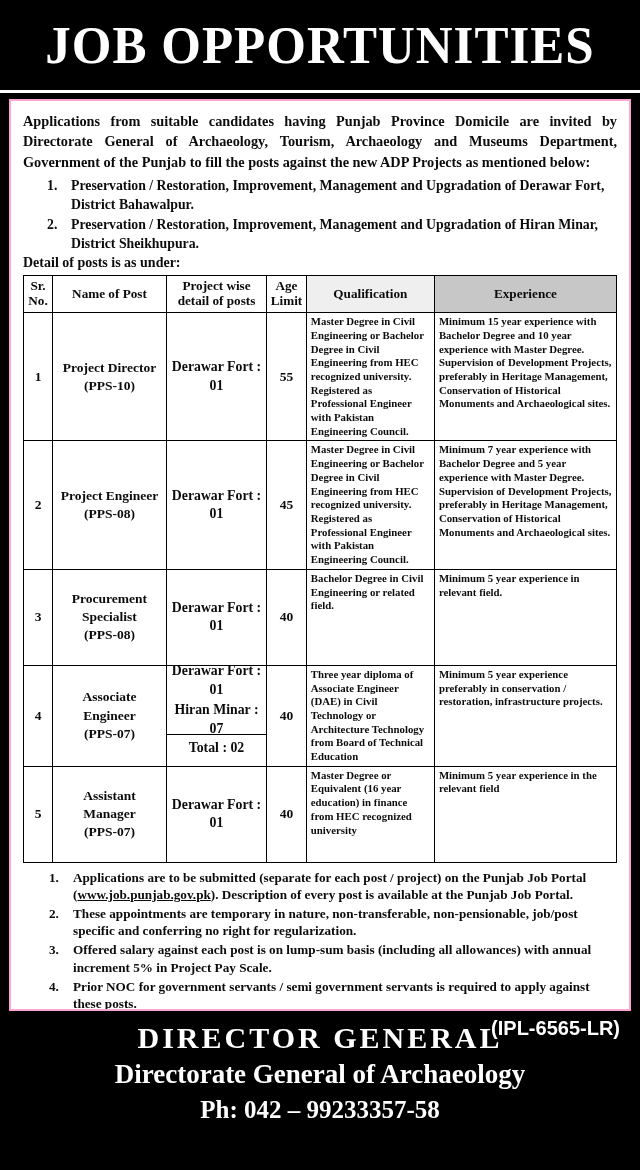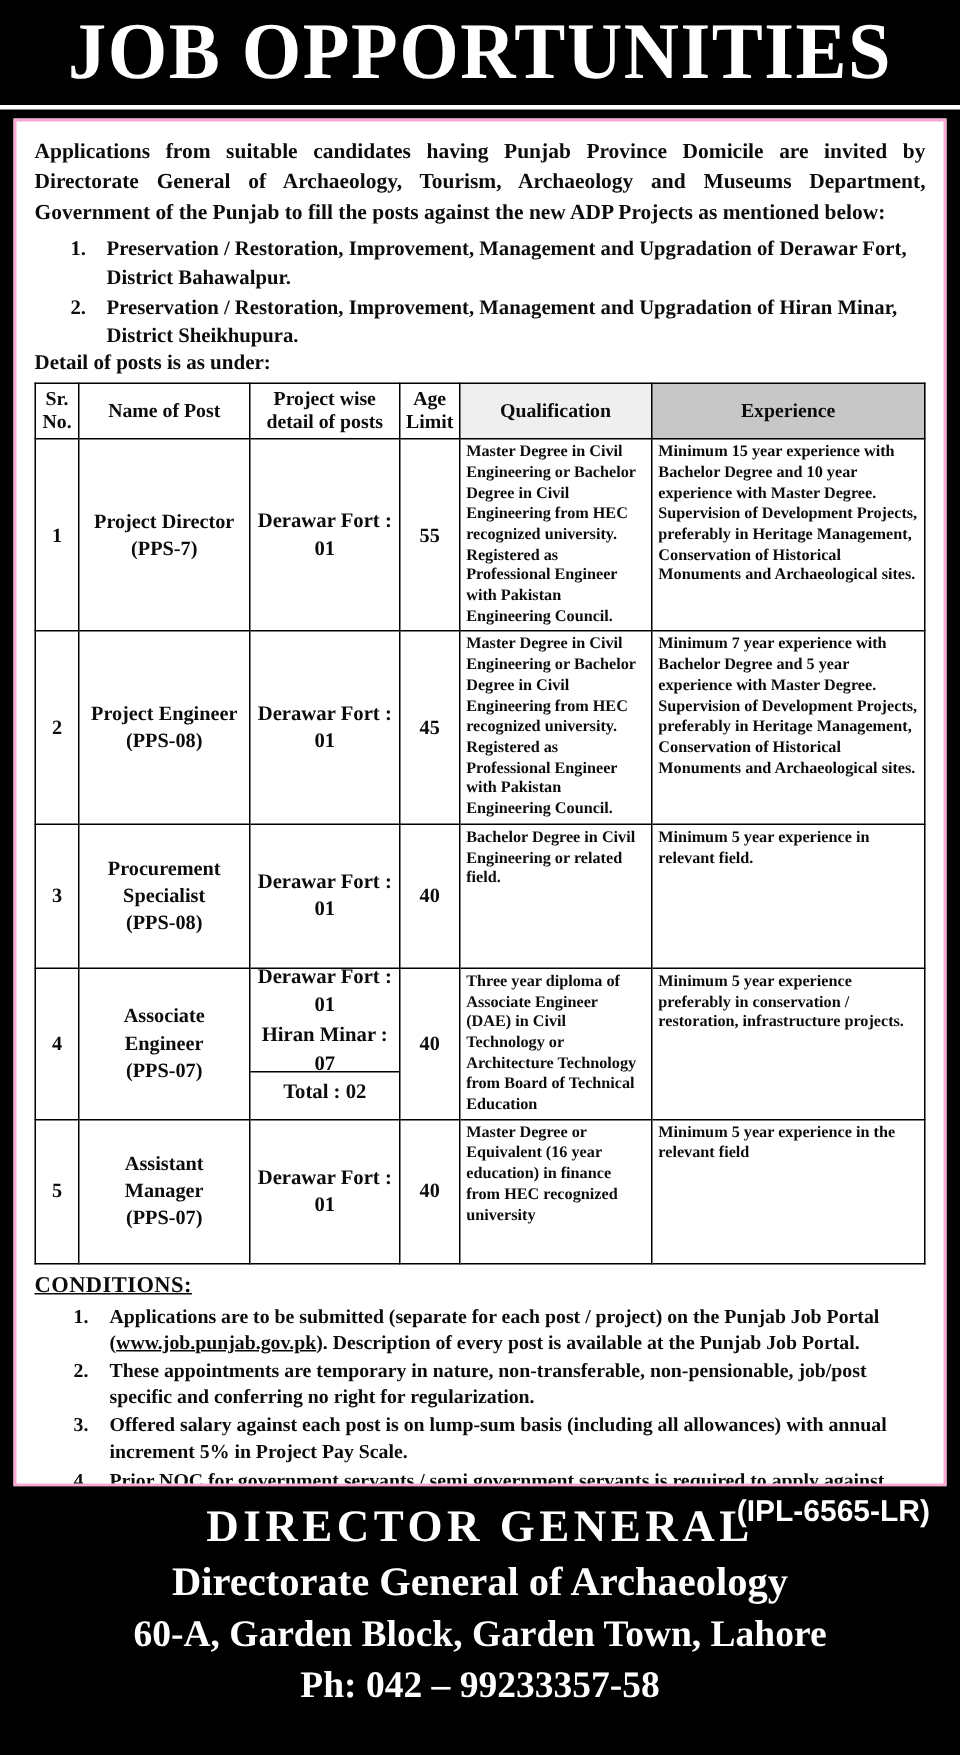--- a/index.html
+++ b/index.html
@@ -1,18 +1,18 @@
 <!DOCTYPE html>
 <html><head>
 <meta charset="utf-8">
 <style>
   html,body{margin:0;padding:0;background:#000;}
   .page{width:640px;height:1170px;background:#000;position:relative;overflow:hidden;
         font-family:"Liberation Serif",serif;font-weight:700;color:#0c0c0c;}
-  .title-band{height:70px;display:flex;align-items:center;justify-content:center;}
+  .title-band{height:90px;display:flex;align-items:center;justify-content:center;}
   .page-title{margin:0;color:#fff;font-size:51px;letter-spacing:1px;white-space:nowrap;
               font-family:"Liberation Serif",serif;font-weight:700;transform:scaleY(1.05);}
   .white-rule{height:3px;background:#fff;}
   .content{margin:6px 9px 0;background:#fff;border:2px solid #f9a8d4;box-sizing:border-box;
            height:912px;padding:8px 12px 6px;overflow:hidden;}
   .intro{font-size:14.3px;line-height:1.42;text-align:justify;margin:2px 0 4px;}
   .proj-list{margin:0 0 2px;}
   .proj-item{display:flex;font-size:13.8px;line-height:1.4;padding-left:24px;}
   .proj-num{width:24px;flex:none;}
   .detail-line{font-size:14px;margin:2px 0 4px;}
@@ -92,21 +92,21 @@
           <th>Age Limit</th>
           <th class="th-qual">Qualification</th>
           <th class="th-exp">Experience</th>
         </tr>
       </thead>
       <tbody>
         <tr class="r1">
           <td class="c-sr">1</td>
           <td class="c-name">
             <div>Project Director</div>
-            <div>(PPS-7)</div>
+            <div>(PPS-10)</div>
           </td>
           <td class="c-proj">Derawar Fort : 01</td>
           <td class="c-age">55</td>
           <td class="c-qual">
             <p>Master Degree in Civil Engineering or Bachelor Degree in Civil Engineering from HEC recognized university.</p>
             <p>Registered as Professional Engineer with Pakistan Engineering Council.</p>
           </td>
           <td class="c-exp">
             <p>Minimum 15 year experience with Bachelor Degree and 10 year experience with Master Degree. Supervision of Development Projects, preferably in Heritage Management, Conservation of Historical Monuments and Archaeological sites.</p>
           </td>
@@ -175,21 +175,20 @@
             <p>Master Degree or Equivalent (16 year education) in finance from HEC recognized university</p>
           </td>
           <td class="c-exp">
             <p>Minimum 5 year experience in the relevant field</p>
           </td>
         </tr>
       </tbody>
     </table>
 
     <div class="conditions">
-      <div class="cond-heading">CONDITIONS:</div>
 
       <div class="cond-item">
         <span class="cond-num">1.</span>
         <span class="cond-text"><span>Applications are to be submitted (separate for each post / project) on the Punjab Job Portal (</span><span class="url">www.job.punjab.gov.pk</span><span>). Description of every post is available at the Punjab Job Portal.</span></span>
       </div>
 
       <div class="cond-item">
         <span class="cond-num">2.</span>
         <span class="cond-text">These appointments are temporary in nature, non-transferable, non-pensionable, job/post specific and conferring no right for regularization.</span>
       </div>
@@ -202,17 +201,16 @@
         <span class="cond-text">Prior NOC for government servants / semi government servants is required to apply against these posts.</span>
       </div>
 
     </div>
   </div>
 
   <div class="footer">
     <div class="ipl">(IPL-6565-LR)</div>
     <div class="f1">DIRECTOR GENERAL</div>
     <div class="f2">Directorate General of Archaeology</div>
-    <div class="f3">60-A, Garden Block, Garden Town, Lahore</div>
     <div class="f4">Ph: 042 – 99233357-58</div>
   </div>
 
 </div>
 
 </body></html>

